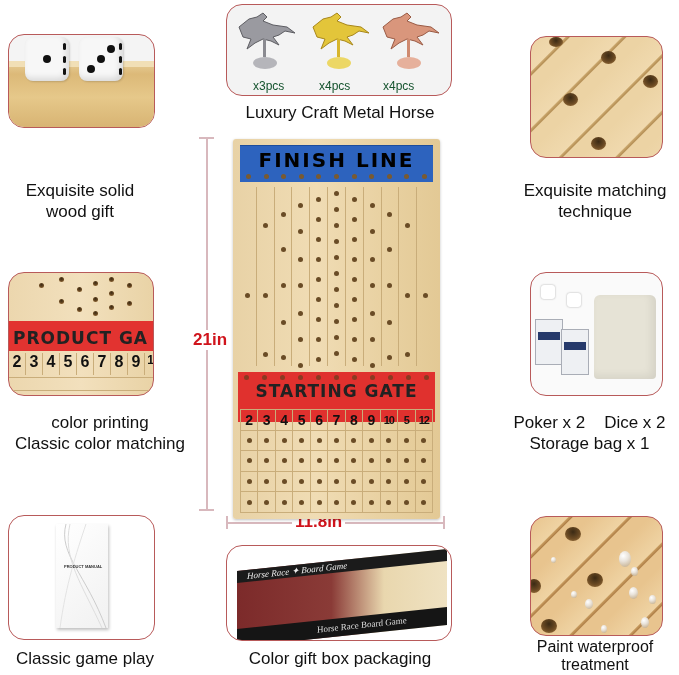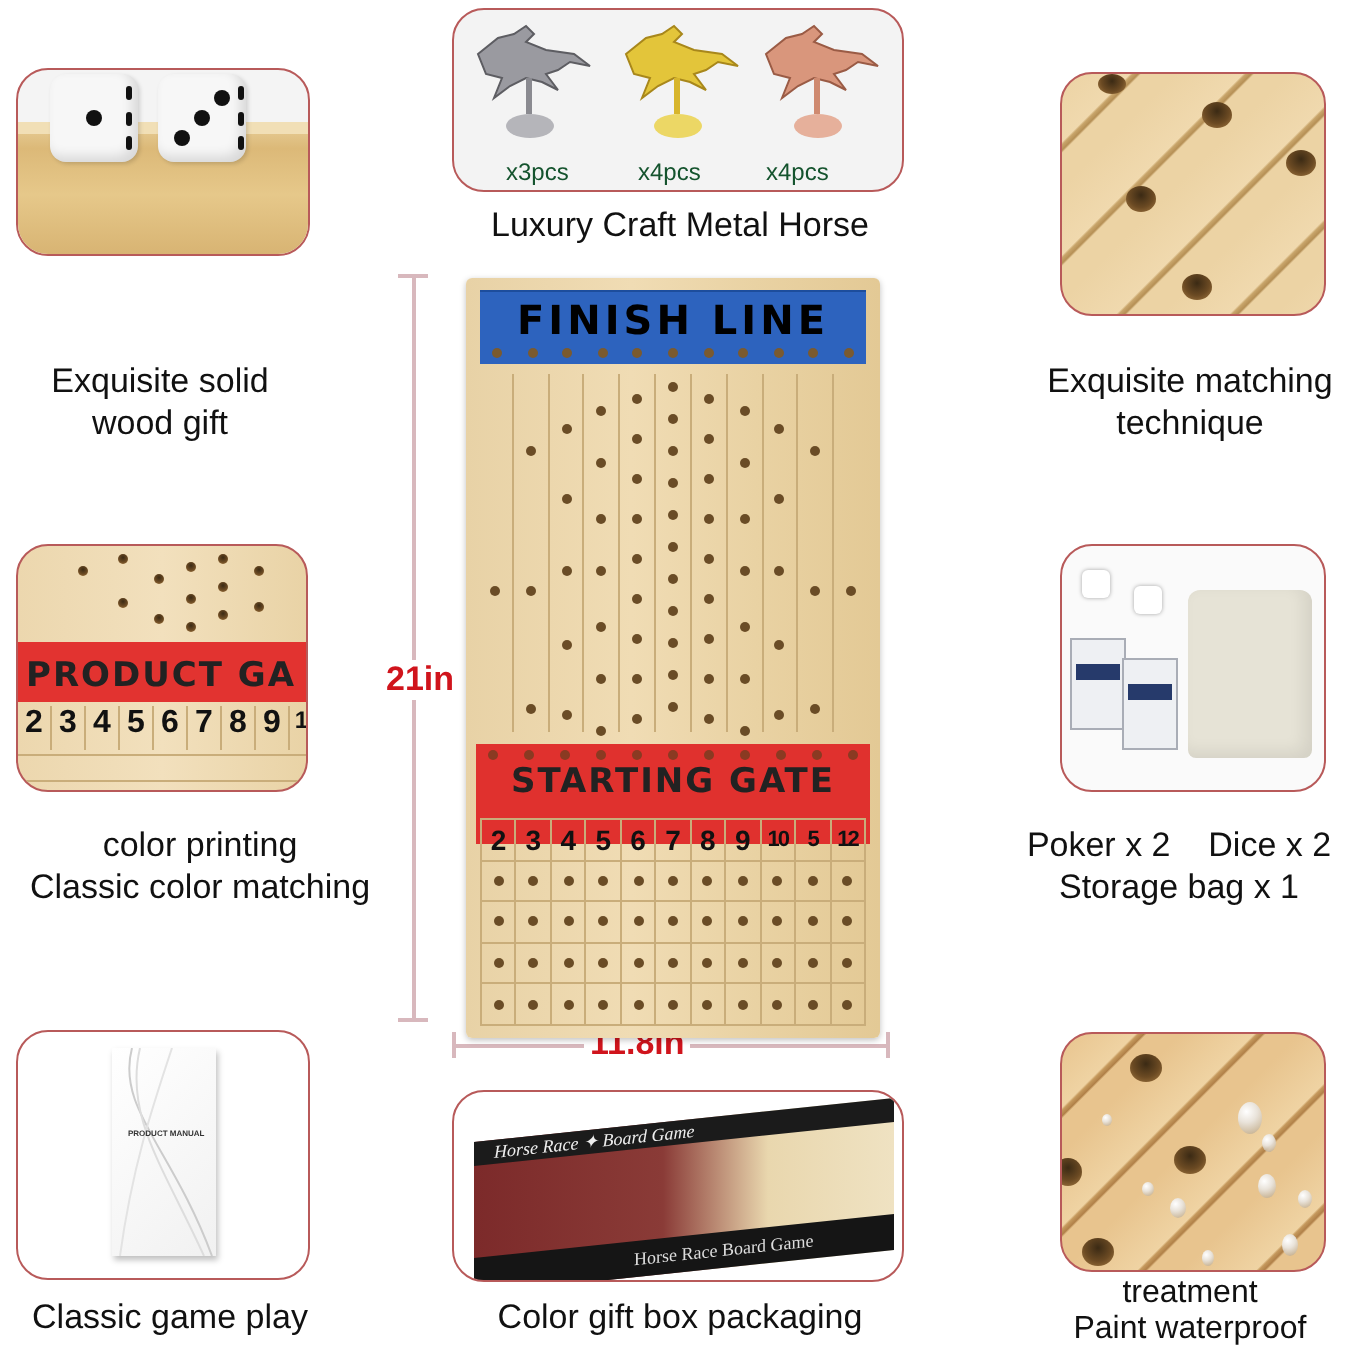--- a/index.html
+++ b/index.html
@@ -542,15 +542,15 @@
   <div class="drop" style="left:100px;top:50px;width:7px;height:9px;"></div>
   <div class="drop" style="left:98px;top:70px;width:9px;height:12px;"></div>
   <div class="drop" style="left:54px;top:82px;width:8px;height:10px;"></div>
   <div class="drop" style="left:118px;top:78px;width:7px;height:9px;"></div>
   <div class="drop" style="left:110px;top:100px;width:8px;height:11px;"></div>
   <div class="drop" style="left:20px;top:40px;width:5px;height:6px;"></div>
   <div class="drop" style="left:40px;top:74px;width:6px;height:7px;"></div>
   <div class="drop" style="left:70px;top:108px;width:6px;height:8px;"></div>
 </div>
 <div class="caption" style="left:510px;top:638px;width:170px;font-size:16px;line-height:18px;">
+  <div>Paint waterproof</div>
   <div>treatment</div>
-  <div>Paint waterproof</div>
 </div>
 
 </body></html>

